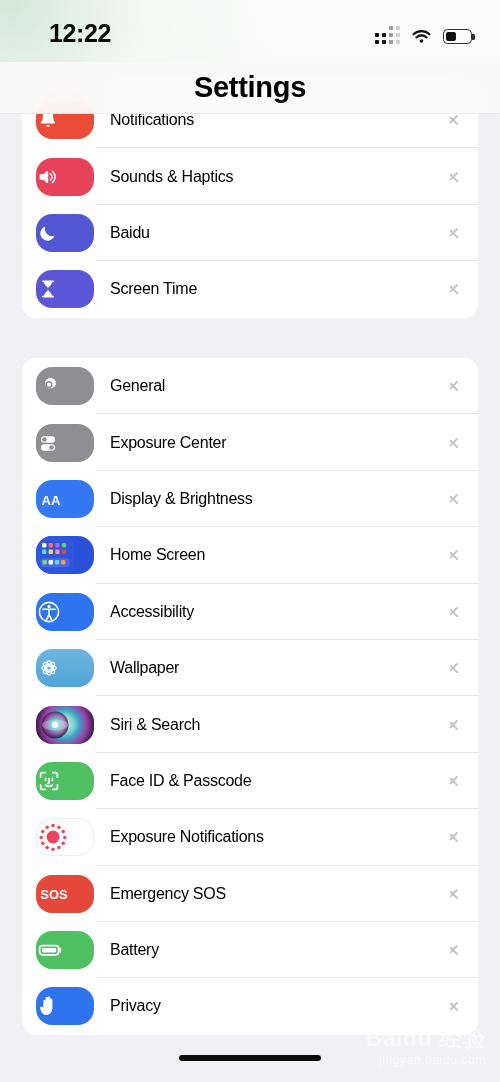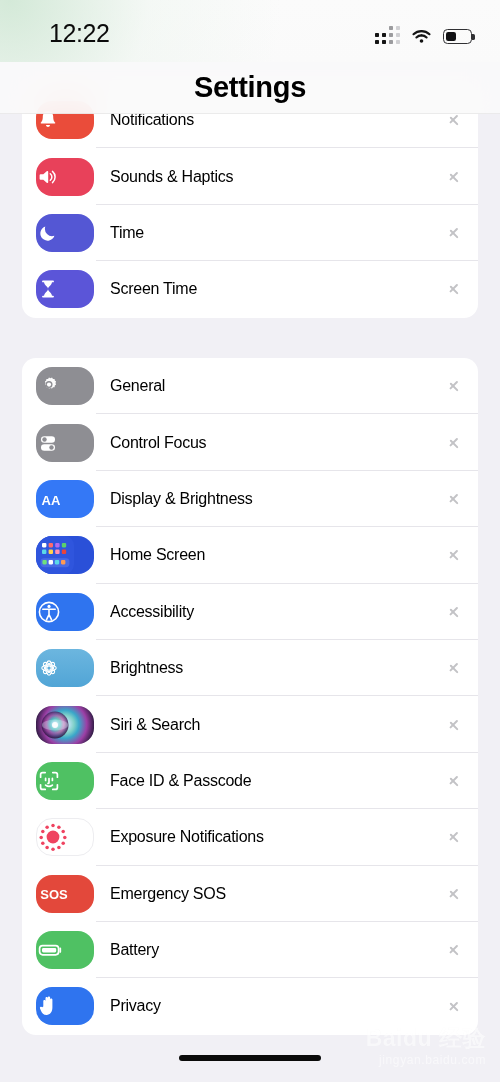--- a/index.html
+++ b/index.html
@@ -20,21 +20,21 @@
   
   .statusbar {
     position:absolute; top:0; left:0; width:500px; height:62px;
     z-index:40;
     background:
       radial-gradient(circle at 2% 0%, rgba(205,230,210,0.85) 0%, rgba(231,243,233,0.35) 28%, rgba(250,250,250,0) 55%),
       linear-gradient(180deg,#fbfbfb 0%, #fafafa 100%);
   }
   .status-time {
     position:absolute; left:49px; top:19px;
-    font-size:25px; font-weight:normal; letter-spacing:-0.4px; color:#0b0b0b;
+    font-size:25px; font-weight:bold; letter-spacing:-0.4px; color:#0b0b0b;
   }
   .status-right {
     position:absolute; right:28px; top:22px;
     display:flex; align-items:flex-end; gap:11px; height:22px;
   }
   
   .cellular { display:flex; align-items:flex-end; gap:2.5px; height:19px; }
   .cell-col { display:flex; flex-direction:column-reverse; gap:2.5px; }
   .cell-col i { display:block; width:4.4px; height:4.4px; border-radius:0.7px; background:#141414; }
   .cell-col.c3 i { background:#9b9b9e; }
@@ -173,21 +173,21 @@
         <span class="chev"></span>
         <span class="sep"></span>
       </div>
 
       <div class="row">
         <span class="ic" style="background:#5457d4">
           <svg width="24" height="24" viewBox="0 0 24 24">
               <path d="M18.4 14.7A7.2 7.2 0 019.3 5.6a7.2 7.2 0 109.1 9.1z" fill="#fff"></path>
             </svg>
         </span>
-        <span class="row-label">Time</span>
+        <span class="row-label">Baidu</span>
         <span class="chev"></span>
         <span class="sep"></span>
       </div>
 
       <div class="row">
         <span class="ic" style="background:#5b55d8">
           <svg width="24" height="24" viewBox="0 0 24 24">
             <path d="M7 4.4h10M7 19.6h10" stroke="#fff" stroke-width="1.9" stroke-linecap="round"></path>
             <path d="M8 4.8h8c0 3.6-4 4.8-4 7.2 0-2.4-4-3.6-4-7.2zM8 19.2h8c0-3.6-4-4.8-4-7.2 0 2.4-4 3.6-4 7.2z" fill="#fff"></path>
           </svg>
@@ -216,21 +216,21 @@
 
       <div class="row">
         <span class="ic" style="background:#8e8e93">
           <svg width="24" height="24" viewBox="0 0 24 24">
             <rect x="5" y="5.2" width="14" height="6.6" rx="3.3" fill="#fff"></rect>
             <circle cx="8.5" cy="8.5" r="2.2" fill="#8e8e93"></circle>
             <rect x="5" y="13.2" width="14" height="6.6" rx="3.3" fill="#fff"></rect>
             <circle cx="15.5" cy="16.5" r="2.2" fill="#8e8e93"></circle>
           </svg>
         </span>
-        <span class="row-label">Control Focus</span>
+        <span class="row-label">Exposure Center</span>
         <span class="chev"></span>
         <span class="sep"></span>
       </div>
 
       <div class="row">
         <span class="ic" style="background:#3478f6">
           <svg width="30" height="20" viewBox="0 0 30 20">
             <text x="15" y="15.5" text-anchor="middle" font-family="Liberation Sans, sans-serif" font-size="13" font-weight="bold" fill="#fff">AA</text>
           </svg>
         </span>
@@ -283,21 +283,21 @@
           <svg width="26" height="26" viewBox="0 0 26 26">
             <g fill="none" stroke="#fff" stroke-width="1.15">
               <ellipse cx="13" cy="13" rx="3.3" ry="7.2"></ellipse>
               <ellipse cx="13" cy="13" rx="3.3" ry="7.2" transform="rotate(45 13 13)"></ellipse>
               <ellipse cx="13" cy="13" rx="3.3" ry="7.2" transform="rotate(90 13 13)"></ellipse>
               <ellipse cx="13" cy="13" rx="3.3" ry="7.2" transform="rotate(135 13 13)"></ellipse>
               <circle cx="13" cy="13" r="2.2"></circle>
             </g>
           </svg>
         </span>
-        <span class="row-label">Brightness</span>
+        <span class="row-label">Wallpaper</span>
         <span class="chev"></span>
         <span class="sep"></span>
       </div>
 
       <div class="row">
         <span class="ic ic-siri">
           <svg width="38" height="38" viewBox="0 0 38 38">
             <defs>
               <radialGradient id="siriG" cx="50%" cy="47%" r="58%">
                 <stop offset="0%" stop-color="#ffffff" stop-opacity="0.95"></stop>

